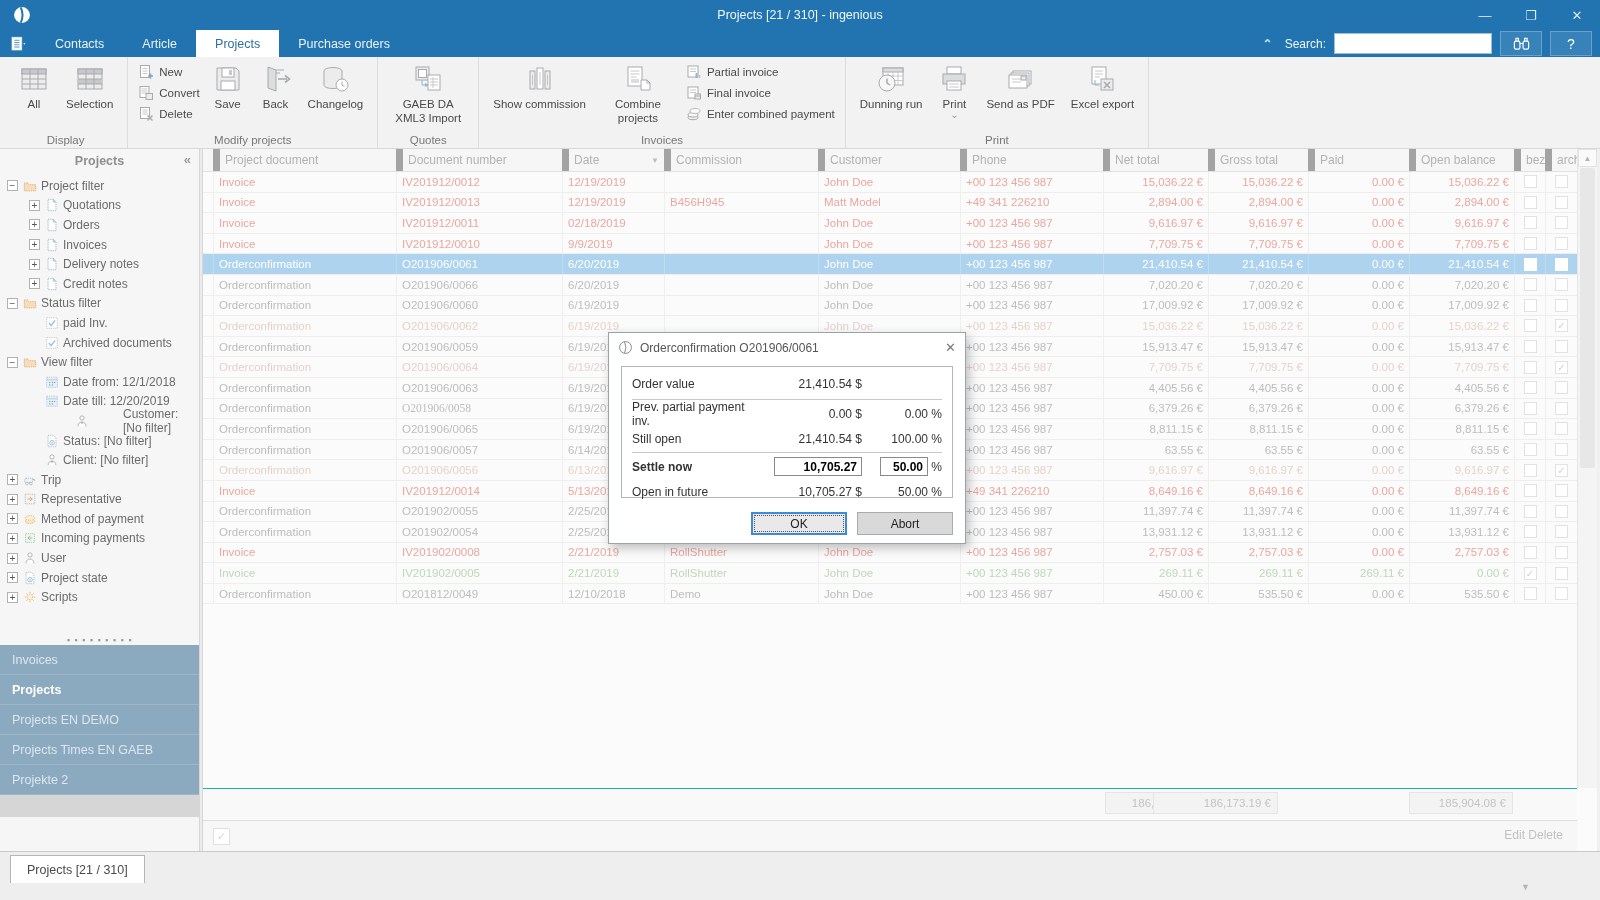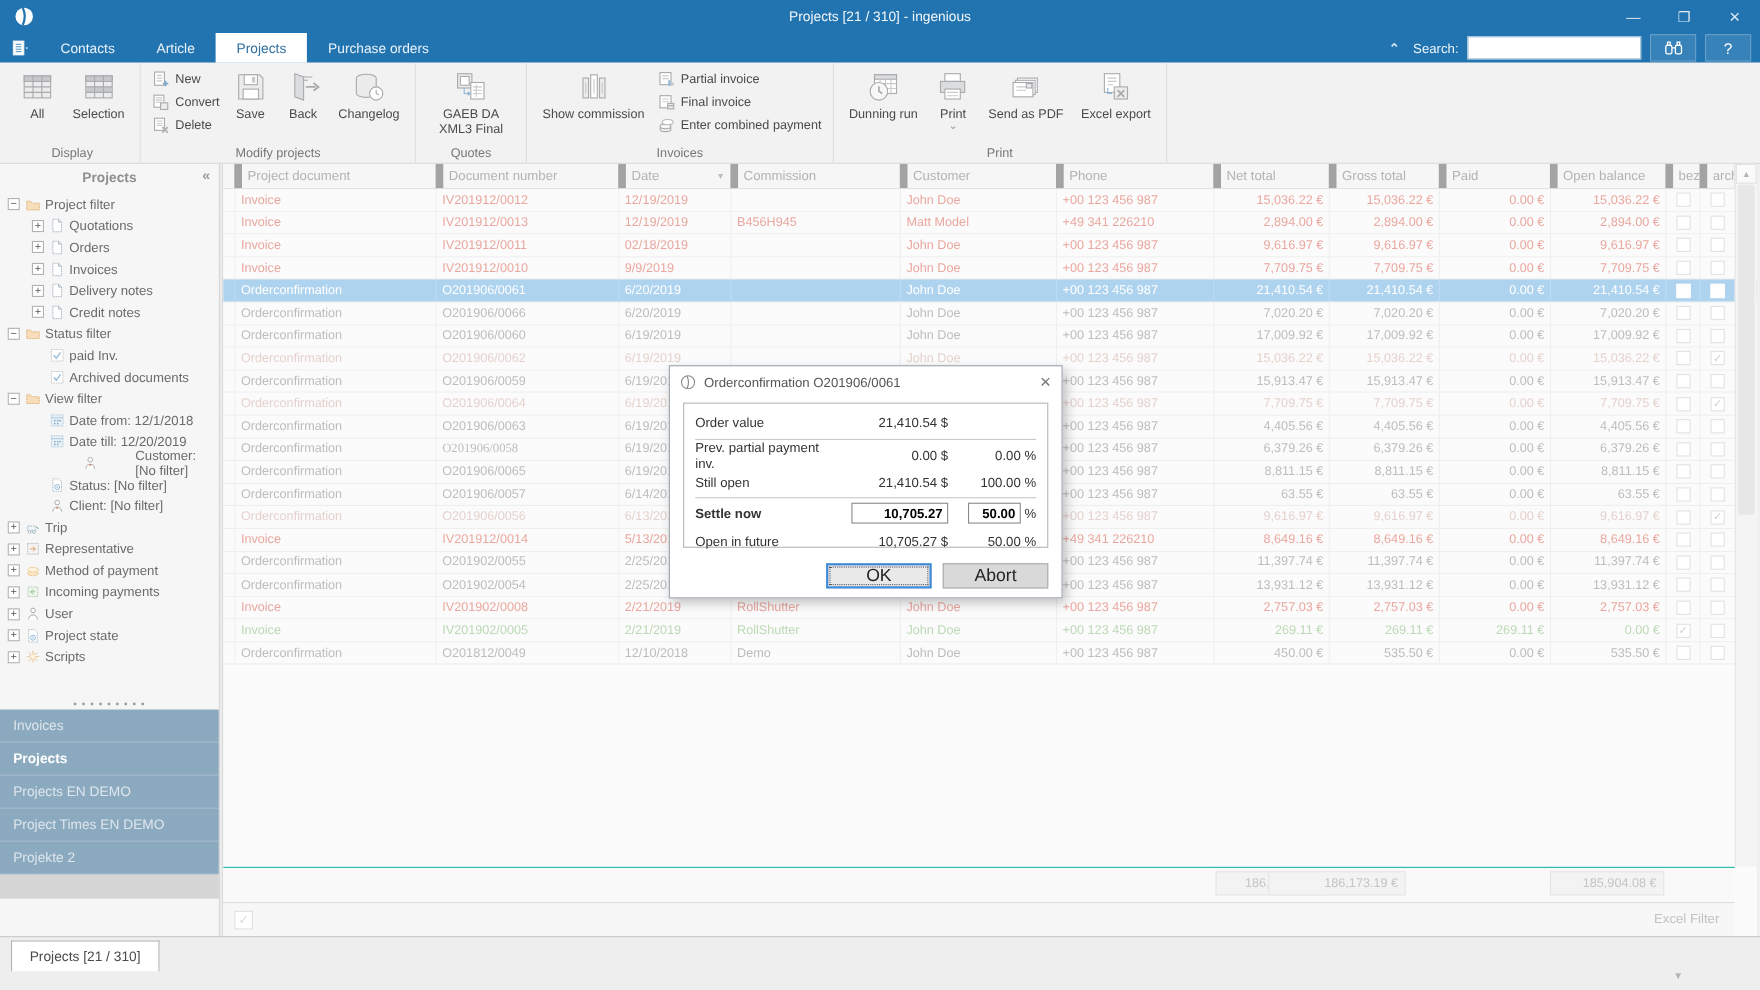--- a/index.html
+++ b/index.html
@@ -119,21 +119,21 @@
   .dlg-row .l{flex:1;}
   .dlg-row .l.bold{font-weight:bold;}
   .dlg-row .v{width:112px;text-align:right;}
   .dlg-row .p{width:80px;text-align:right;}
   .dlg-sep{border-top:1px solid #c9c9c9;margin:1px 0;}
   .dlg-row input{font-family:"Liberation Sans",sans-serif;font-size:12px;font-weight:bold;text-align:right;
                  border:1px solid #8a8a8a;height:19px;box-sizing:border-box;padding:0 4px;background:#fff;}
   .in-amt{width:88px;}
   .in-pct{width:48px;}
   .dlg-buttons{position:absolute;right:12px;bottom:8px;display:flex;gap:10px;}
-  .dlg-buttons button{width:96px;height:23px;font-family:"Liberation Sans",sans-serif;font-size:16px;
+  .dlg-buttons button{width:96px;height:23px;font-family:"Liberation Sans",sans-serif;font-size:12px;
                       color:#222;cursor:default;}
   .btn-ok{background:#e9e9e9;border:2px solid #3d8ad8;outline:1px dotted #555;outline-offset:-4px;}
   .btn-abort{background:#d9d9d9;border:1px solid #ababab;}
 </style>
 </head>
 <body>
 
 <div class="titlebar">
   <span class="logo ic">
       <svg viewBox="0 0 24 24" width="20" height="20">
@@ -281,37 +281,49 @@
           <span class="ic lg">
             <svg viewBox="0 0 32 32">
               <rect x="4" y="4" width="13" height="13" fill="#ececec" stroke="#a8aaad"></rect>
               <rect x="6.5" y="6.5" width="8" height="8" fill="#fff" stroke="#a8aaad"></rect>
               <path d="M10 17v5h3" stroke="#8fb6d9" fill="none"></path>
               <path d="M13 20l4 2-4 2z" fill="#8fb6d9"></path>
               <rect x="16" y="12" width="12" height="15" fill="#fff" stroke="#a8aaad"></rect>
               <path d="M18 16h8 M18 19h8 M18 22h8 M21 14v11" stroke="#c9c9c9" fill="none"></path>
             </svg>
           </span>
-          <span class="lbl">GAEB DA XML3 Final</span>
+          <span class="lbl">GAEB DA XML3 Import</span>
         </div>
       </div>
       <div class="rb-label">Quotes</div>
     </div>
     <div class="rb-group">
       <div class="rb-items">
         <div class="rb-btn-lg">
           <span class="ic lg">
             <svg viewBox="0 0 32 32">
               <rect x="6" y="8" width="5" height="18" fill="#ececec" stroke="#a8aaad"></rect>
               <rect x="13" y="5" width="6" height="21" fill="#fff" stroke="#a8aaad"></rect>
               <rect x="21" y="8" width="5" height="18" fill="#ececec" stroke="#a8aaad"></rect>
               <path d="M8.5 12v10 M16 9v13 M23.5 12v10" stroke="#c9c9c9" fill="none"></path>
             </svg>
           </span>
           <span class="lbl nowrap">Show commission</span>
+        </div>
+        <div class="rb-btn-lg">
+          <span class="ic lg">
+            <svg viewBox="0 0 32 32">
+              <rect x="6" y="4" width="14" height="19" fill="#fff" stroke="#a8aaad"></rect>
+              <path d="M8.5 8h9 M8.5 11h9 M8.5 14h6" stroke="#c9c9c9"></path>
+              <rect x="9" y="16" width="8" height="4" fill="#dcdddf"></rect>
+              <path d="M19 17h6l3 3v7h-9z" fill="#fff" stroke="#a8aaad"></path>
+              <path d="M25 17v3h3" fill="none" stroke="#a8aaad"></path>
+            </svg>
+          </span>
+          <span class="lbl">Combine projects</span>
         </div>
         <div class="rb-stack">
           <div class="rb-btn-sm">
             <span class="ic ">
               <svg viewBox="0 0 16 16">
                 <rect x="2" y="2" width="10" height="11" fill="#fff" stroke="#a8aaad"></rect>
                 <path d="M4 5h6 M4 7.5h6" stroke="#c9c9c9"></path>
                 <rect x="9.5" y="9" width="2" height="5" fill="#8fb6d9"></rect>
                 <rect x="12.5" y="11" width="2" height="3" fill="#c9c9c9"></rect>
               </svg>
@@ -636,21 +648,21 @@
           </svg>
         </span>
         <span>Scripts</span>
       </div>
     </div>
   <div class="sb-splitter">▪ ▪ ▪ ▪ ▪ ▪ ▪ ▪ ▪</div>
   <div class="sb-nav" id="nav">
       <div class="nav-item">Invoices</div>
       <div class="nav-item active">Projects</div>
       <div class="nav-item">Projects EN DEMO</div>
-      <div class="nav-item">Project Times EN DEMO</div>
+      <div class="nav-item">Projects Times EN GAEB</div>
       <div class="nav-item">Projekte 2</div>
     </div>
   <div class="sb-bottom"></div>
 </div>
 <div class="vsplit"></div>
 
 <div class="content">
   <div class="thead" id="thead">
       <div class="th" style="width: 10px;">
         <span></span>
@@ -1094,21 +1106,21 @@
         </div>
       </div>
     </div>
   <div class="totals">
     <div class="tot-box" style="left:902px;width:101px;">186,087.69 €</div>
     <div class="tot-box" style="left:950px;width:125px;">186,173.19 €</div>
     <div class="tot-box" style="left:1206px;width:104px;">185,904.08 €</div>
   </div>
   <div class="filter-footer">
     <span class="ff-check">✓</span>
-    <span class="ff-label">Excel Filter</span>
+    <span class="ff-label">Edit Delete</span>
   </div>
   <div class="vscroll">
     <div class="vs-up">▲</div>
     <div class="vs-thumb"></div>
   </div>
 </div>
 
 <div class="statusbar">
   <div class="status-tab">Projects [21 / 310]</div>
   <span class="status-arrow">▼</span>

